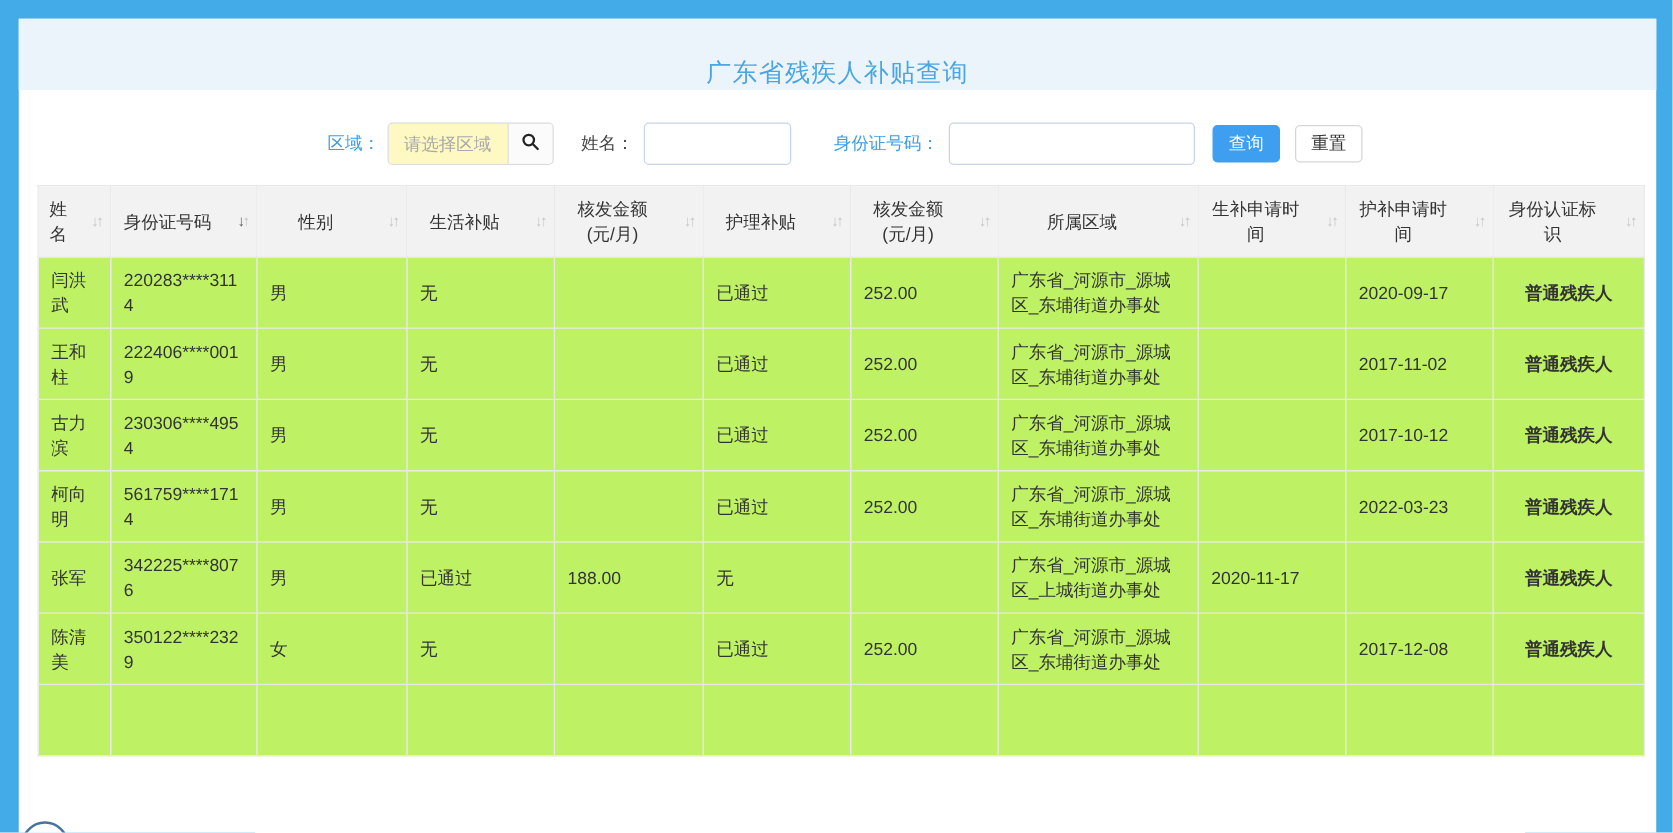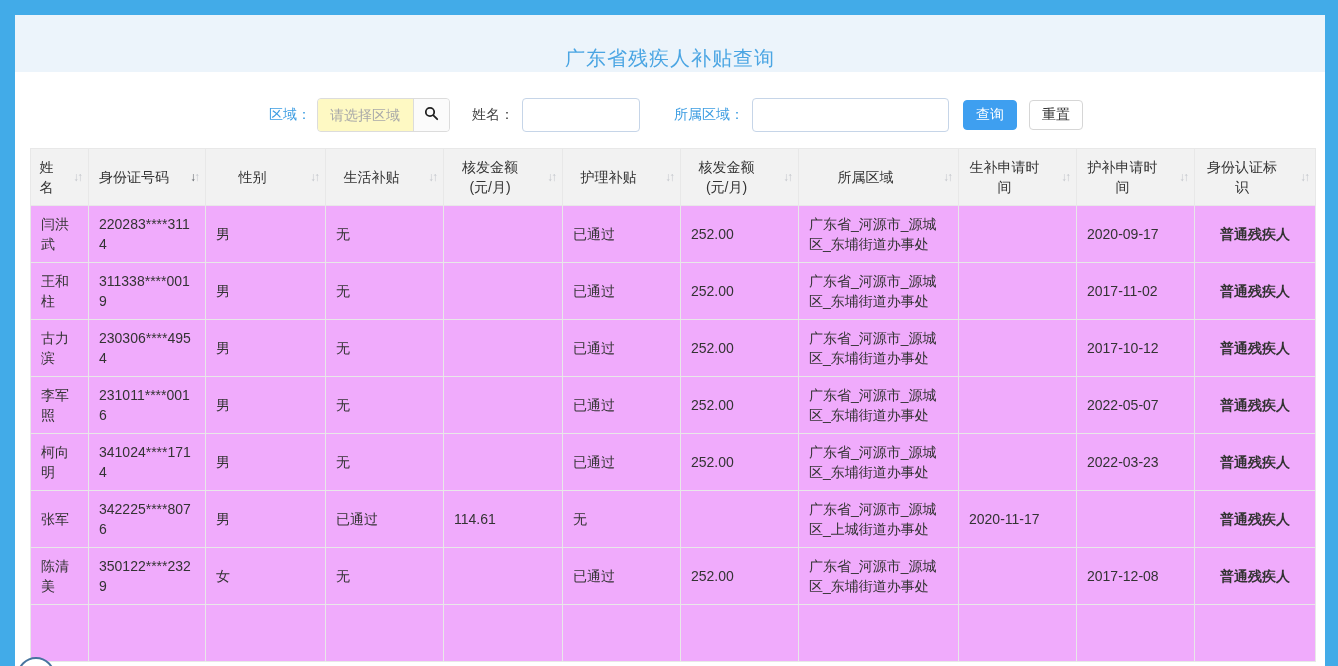--- a/index.html
+++ b/index.html
@@ -78,21 +78,21 @@
     background:var(--header-bg); font-weight:normal; color:#333;
     text-align:center; position:relative; padding:8px 34px 8px 8px; line-height:20px;
   }
   .sort-icon{
     position:absolute; right:5px; top:50%; transform:translateY(-50%);
     font-size:12px; color:#c4c7cc; white-space:nowrap; cursor:pointer;
   }
   .sort-icon i{font-style:normal;}
   .sort-icon i.d{margin-right:-2px;}
   .sort-icon.active i.d{color:#5c6066;}
-  tbody tr{height:57px; background:#f0abfc;}
+  tbody tr{height:57px; background:#bef264;}
   td{padding:8px 10px; line-height:20px; color:#333;}
   td:nth-child(11){text-align:center;font-weight:bold;}
   
   .back-top{
     position:absolute; left:17px; top:657px; width:38px; height:38px;
     border-radius:50%; border:2px solid #47749e; background:#ffffff; cursor:pointer;
   }
 </style>
 </head>
 <body>
@@ -113,21 +113,21 @@
             <circle cx="6" cy="6" r="4.2" fill="none" stroke="#222" stroke-width="1.8"></circle>
             <line x1="9.4" y1="9.4" x2="13.2" y2="13.2" stroke="#222" stroke-width="1.8" stroke-linecap="round"></line>
           </svg>
         </span>
       </button>
     </div>
     <span class="gap-lg"></span>
     <span class="lbl dark">姓名：</span>
     <input type="text" class="txt-input name-input" style="">
     <span class="gap-lg"></span>
-    <span class="lbl blue">所属区域：</span>
+    <span class="lbl blue">身份证号码：</span>
     <input type="text" class="txt-input id-input" style="">
     <span class="gap-md"></span>
     <button type="button" class="btn btn-primary">查询</button>
     <button type="button" class="btn btn-plain">重置</button>
   </div>
 
   <table>
     <colgroup>
       <col class="c0">
         <col class="c1">
@@ -165,21 +165,21 @@
           <td></td>
           <td>已通过</td>
           <td>252.00</td>
           <td>广东省_河源市_源城区_东埔街道办事处</td>
           <td></td>
           <td>2020-09-17</td>
           <td>普通残疾人</td>
         </tr>
         <tr>
           <td>王和柱</td>
-          <td>311338****0019</td>
+          <td>222406****0019</td>
           <td>男</td>
           <td>无</td>
           <td></td>
           <td>已通过</td>
           <td>252.00</td>
           <td>广东省_河源市_源城区_东埔街道办事处</td>
           <td></td>
           <td>2017-11-02</td>
           <td>普通残疾人</td>
         </tr>
@@ -190,51 +190,38 @@
           <td>无</td>
           <td></td>
           <td>已通过</td>
           <td>252.00</td>
           <td>广东省_河源市_源城区_东埔街道办事处</td>
           <td></td>
           <td>2017-10-12</td>
           <td>普通残疾人</td>
         </tr>
         <tr>
-          <td>李军照</td>
-          <td>231011****0016</td>
-          <td>男</td>
-          <td>无</td>
-          <td></td>
-          <td>已通过</td>
-          <td>252.00</td>
-          <td>广东省_河源市_源城区_东埔街道办事处</td>
-          <td></td>
-          <td>2022-05-07</td>
-          <td>普通残疾人</td>
-        </tr>
-        <tr>
           <td>柯向明</td>
-          <td>341024****1714</td>
+          <td>561759****1714</td>
           <td>男</td>
           <td>无</td>
           <td></td>
           <td>已通过</td>
           <td>252.00</td>
           <td>广东省_河源市_源城区_东埔街道办事处</td>
           <td></td>
           <td>2022-03-23</td>
           <td>普通残疾人</td>
         </tr>
         <tr>
           <td>张军</td>
           <td>342225****8076</td>
           <td>男</td>
           <td>已通过</td>
-          <td>114.61</td>
+          <td>188.00</td>
           <td>无</td>
           <td></td>
           <td>广东省_河源市_源城区_上城街道办事处</td>
           <td>2020-11-17</td>
           <td></td>
           <td>普通残疾人</td>
         </tr>
         <tr>
           <td>陈清美</td>
           <td>350122****2329</td>

